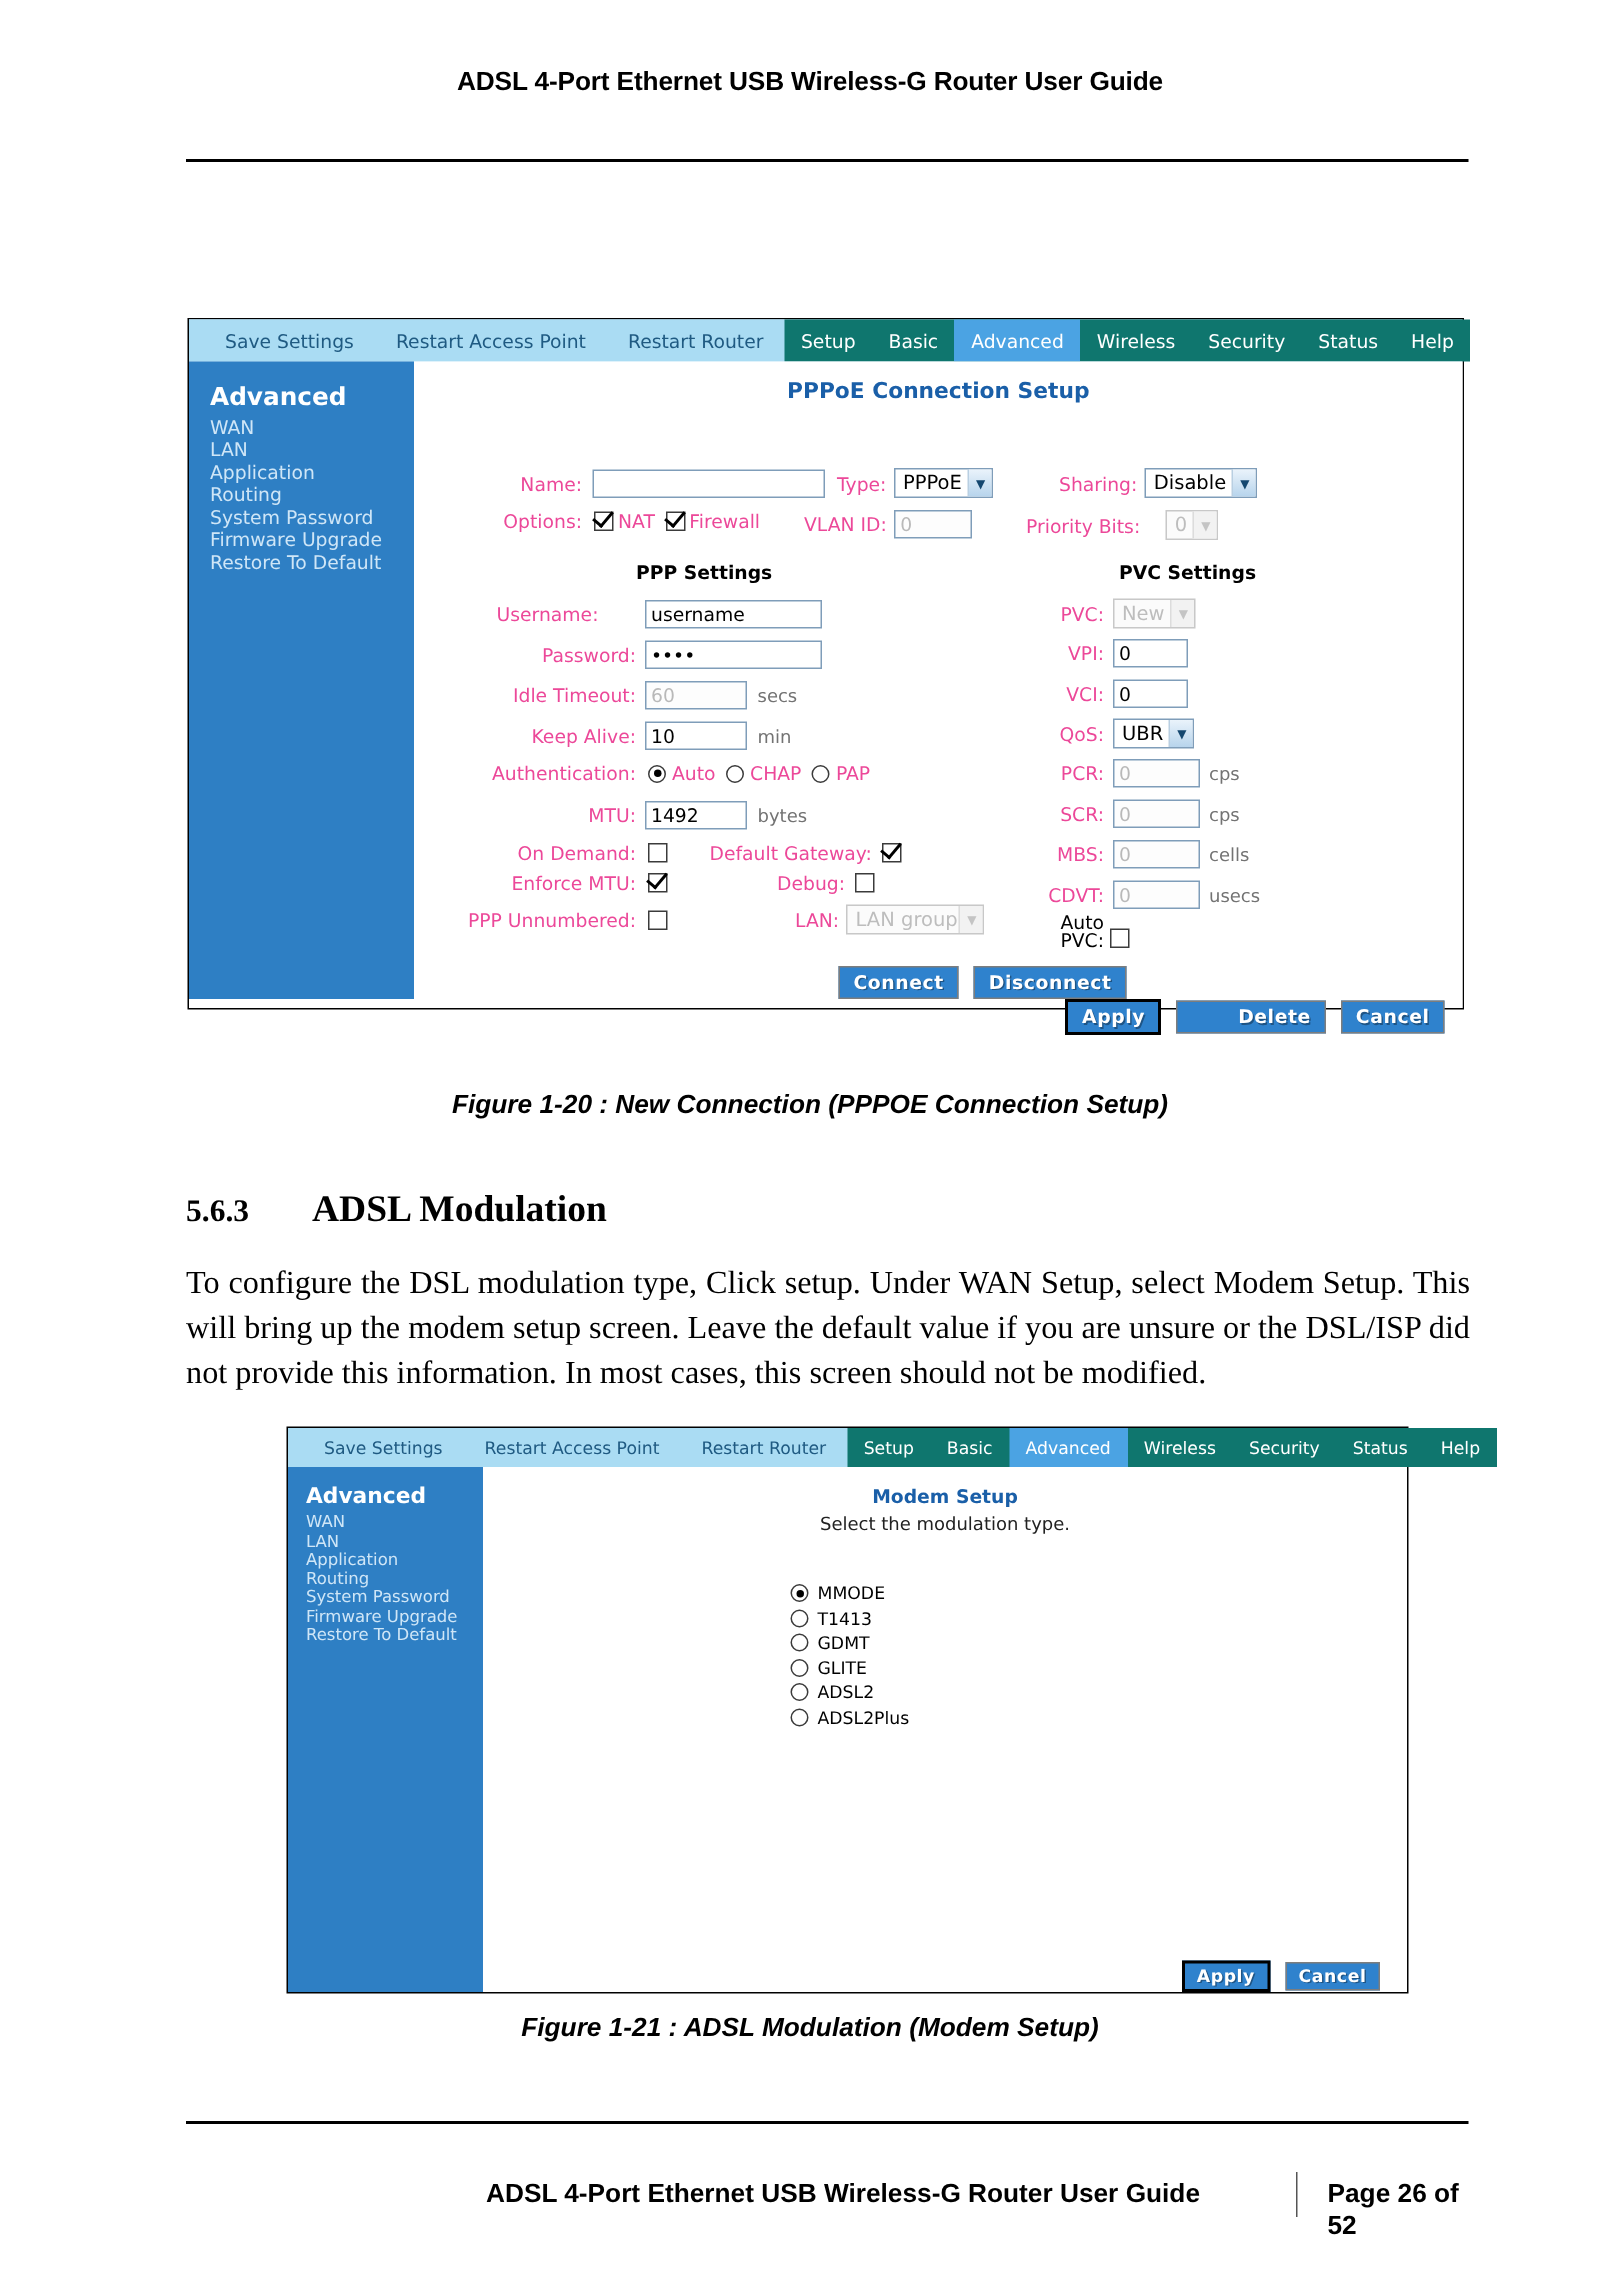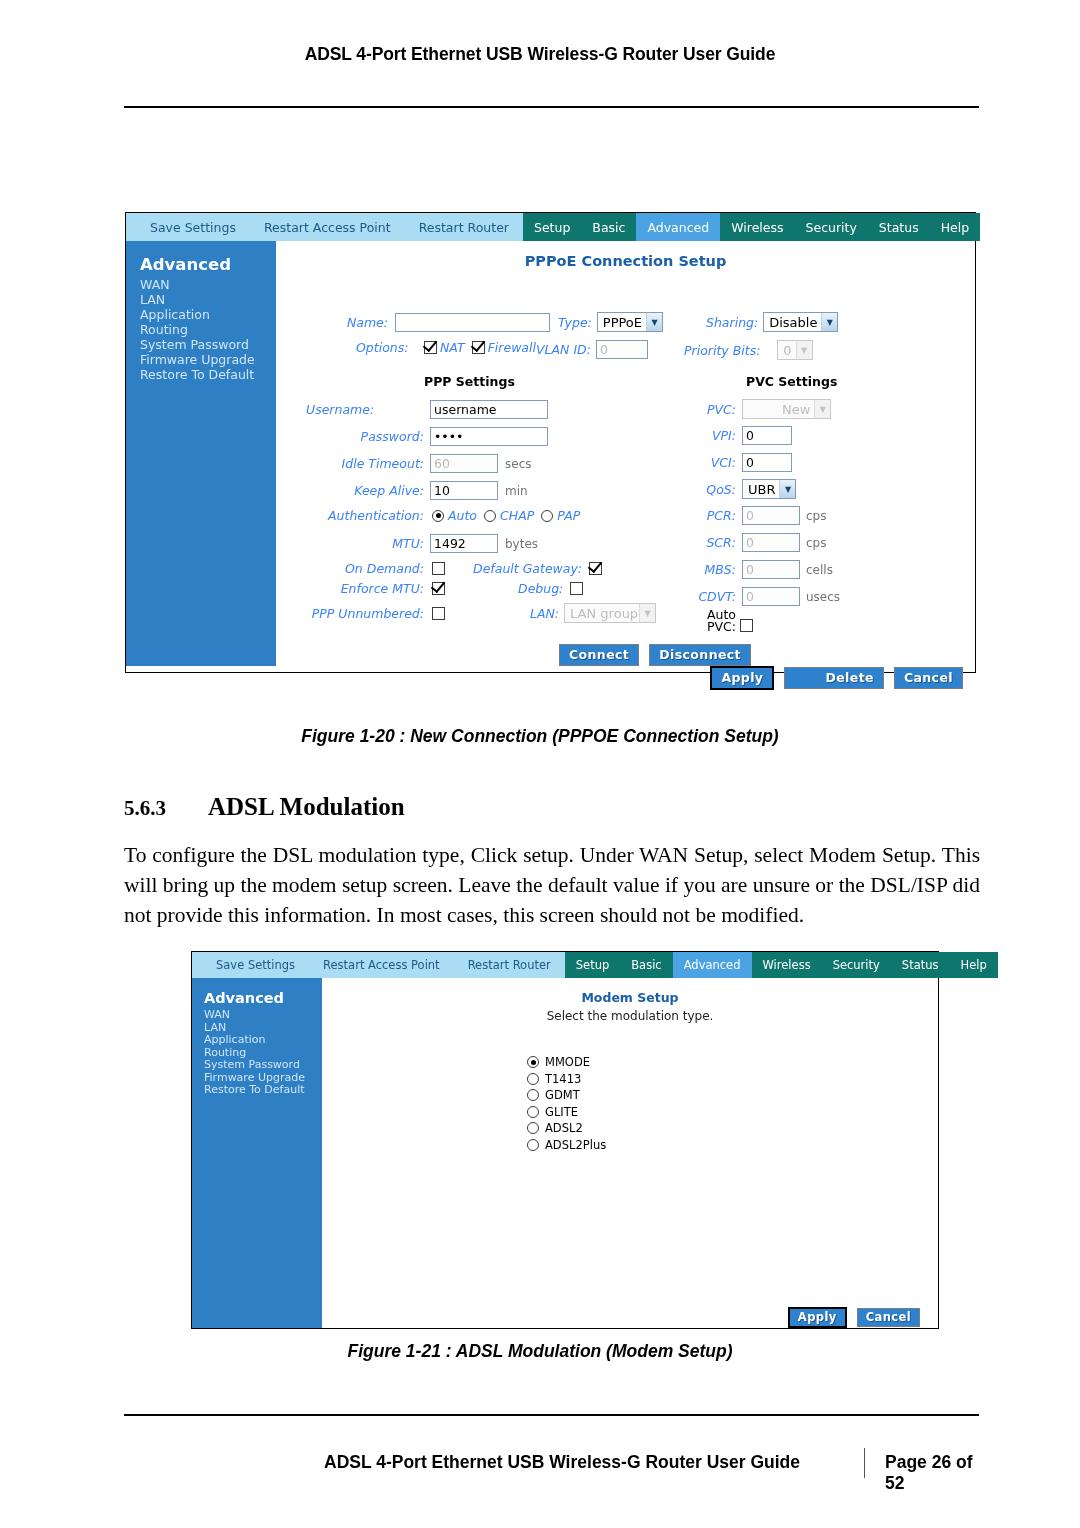--- a/index.html
+++ b/index.html
@@ -161,21 +161,21 @@
   }
   #router-2 .panel-title { font-size: 12.5px; padding-top: 12px; }
   .panel-sub {
     text-align: center;
     font-size: 12px;
     color: #222;
     padding-top: 4px;
   }
 
   
-  .lbl { font-size: 12.5px; color: #3b82f6; white-space: nowrap; font-style: italic; }
+  .lbl { font-size: 12.5px; color: #ec4899; white-space: nowrap; }
   .unit { font-size: 12px; color: #737373; }
   .grp-head {
     font-weight: bold; font-size: 12.5px; color: #000;
   }
   input.tb {
     font-family: "DejaVu Sans", "Liberation Sans", sans-serif;
     font-size: 12.5px;
     border: 1px solid #7f9db9;
     background: #ffffff;
     padding: 0 3px;
@@ -325,21 +325,21 @@
       </div>
       <div class="row" style="left:430px; top:71px;">
         <span class="lbl">Sharing:</span>
         <span class="sel" style="margin-left:5px;">
           <span class="sel-txt">Disable</span>
           <span class="sel-arrow">▼</span>
         </span>
       </div>
 
       <div class="row" style="left:52px; top:99px;">
-        <span class="lbl" style="width:60px; text-align:left;margin-left:28px;">Options:</span>
+        <span class="lbl" style="width:60px; text-align:right;">Options:</span>
         <span class="cb checked" style="margin-left:8px;"></span>
         <span class="lbl" style="margin-left:3px;">NAT</span>
         <span class="cb checked" style="margin-left:7px;"></span>
         <span class="lbl" style="margin-left:3px;">Firewall</span>
       </div>
 
       <div class="row" style="left:260px; top:99px;">
         <span class="lbl">VLAN ID:</span>
         <input class="tb disabled" style="width: 52px; margin-left: 5px;" value="0">
       </div>
@@ -349,21 +349,21 @@
           <span class="sel-txt">0</span>
           <span class="sel-arrow">▼</span>
         </span>
       </div>
 
       <div class="row" style="left:148px; top:133px;">
         <span class="grp-head">PPP Settings</span>
       </div>
 
       <div class="row" style="left:30px; top:159px;">
-        <span class="lbl" style="width:118px; text-align:left;">Username:</span>
+        <span class="lbl" style="width:118px; text-align:center;">Username:</span>
         <input class="tb" style="width: 118px; margin-left: 6px;" value="username">
       </div>
       <div class="row" style="left:30px; top:186px;">
         <span class="lbl" style="width:118px; text-align:right;">Password:</span>
         <input class="tb" style="width: 118px; margin-left: 6px;" value="••••">
       </div>
       <div class="row" style="left:30px; top:213px;">
         <span class="lbl" style="width:118px; text-align:right;">Idle Timeout:</span>
         <input class="tb disabled" style="width: 68px; margin-left: 6px;" value="60">
         <span class="unit" style="margin-left:7px;">secs</span>
@@ -409,21 +409,21 @@
           <span class="sel-arrow">▼</span>
         </span>
       </div>
 
       <div class="row" style="left:470px; top:133px;">
         <span class="grp-head">PVC Settings</span>
       </div>
 
       <div class="row" style="left:398px; top:158px;">
         <span class="lbl" style="width:62px; text-align:right;">PVC:</span>
-        <span class="sel disabled" style="margin-left:6px;padding-left:34px;">
+        <span class="sel disabled" style="margin-left:6px;">
           <span class="sel-txt">New</span>
           <span class="sel-arrow">▼</span>
         </span>
       </div>
       <div class="row" style="left:398px; top:185px;">
         <span class="lbl" style="width:62px; text-align:right;">VPI:</span>
         <input class="tb" style="width: 50px; margin-left: 6px;" value="0">
       </div>
       <div class="row" style="left:398px; top:212px;">
         <span class="lbl" style="width:62px; text-align:right;">VCI:</span>

